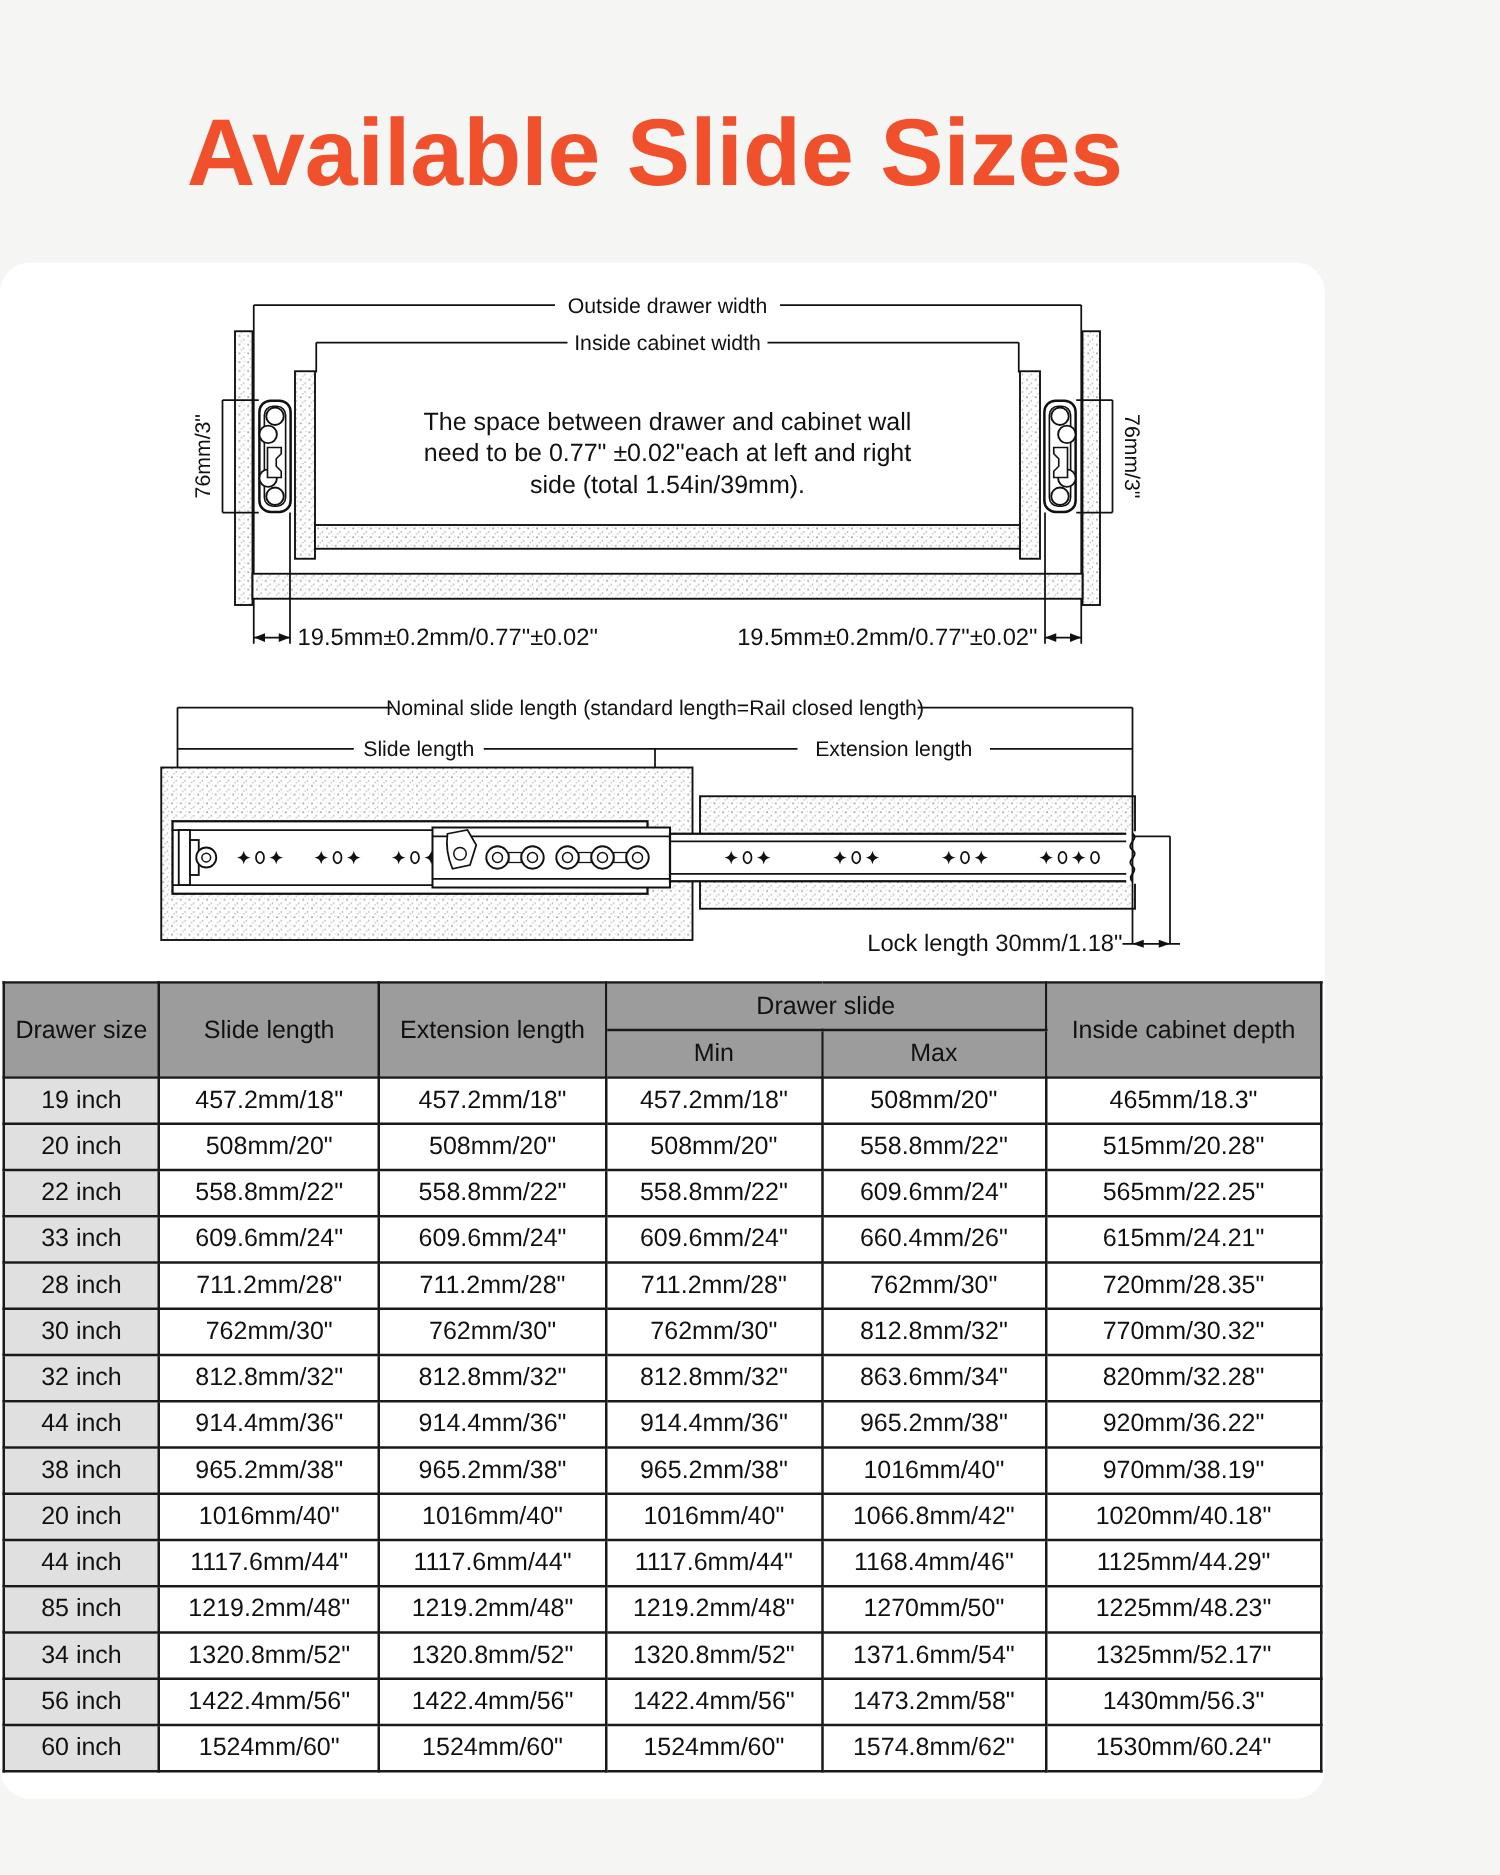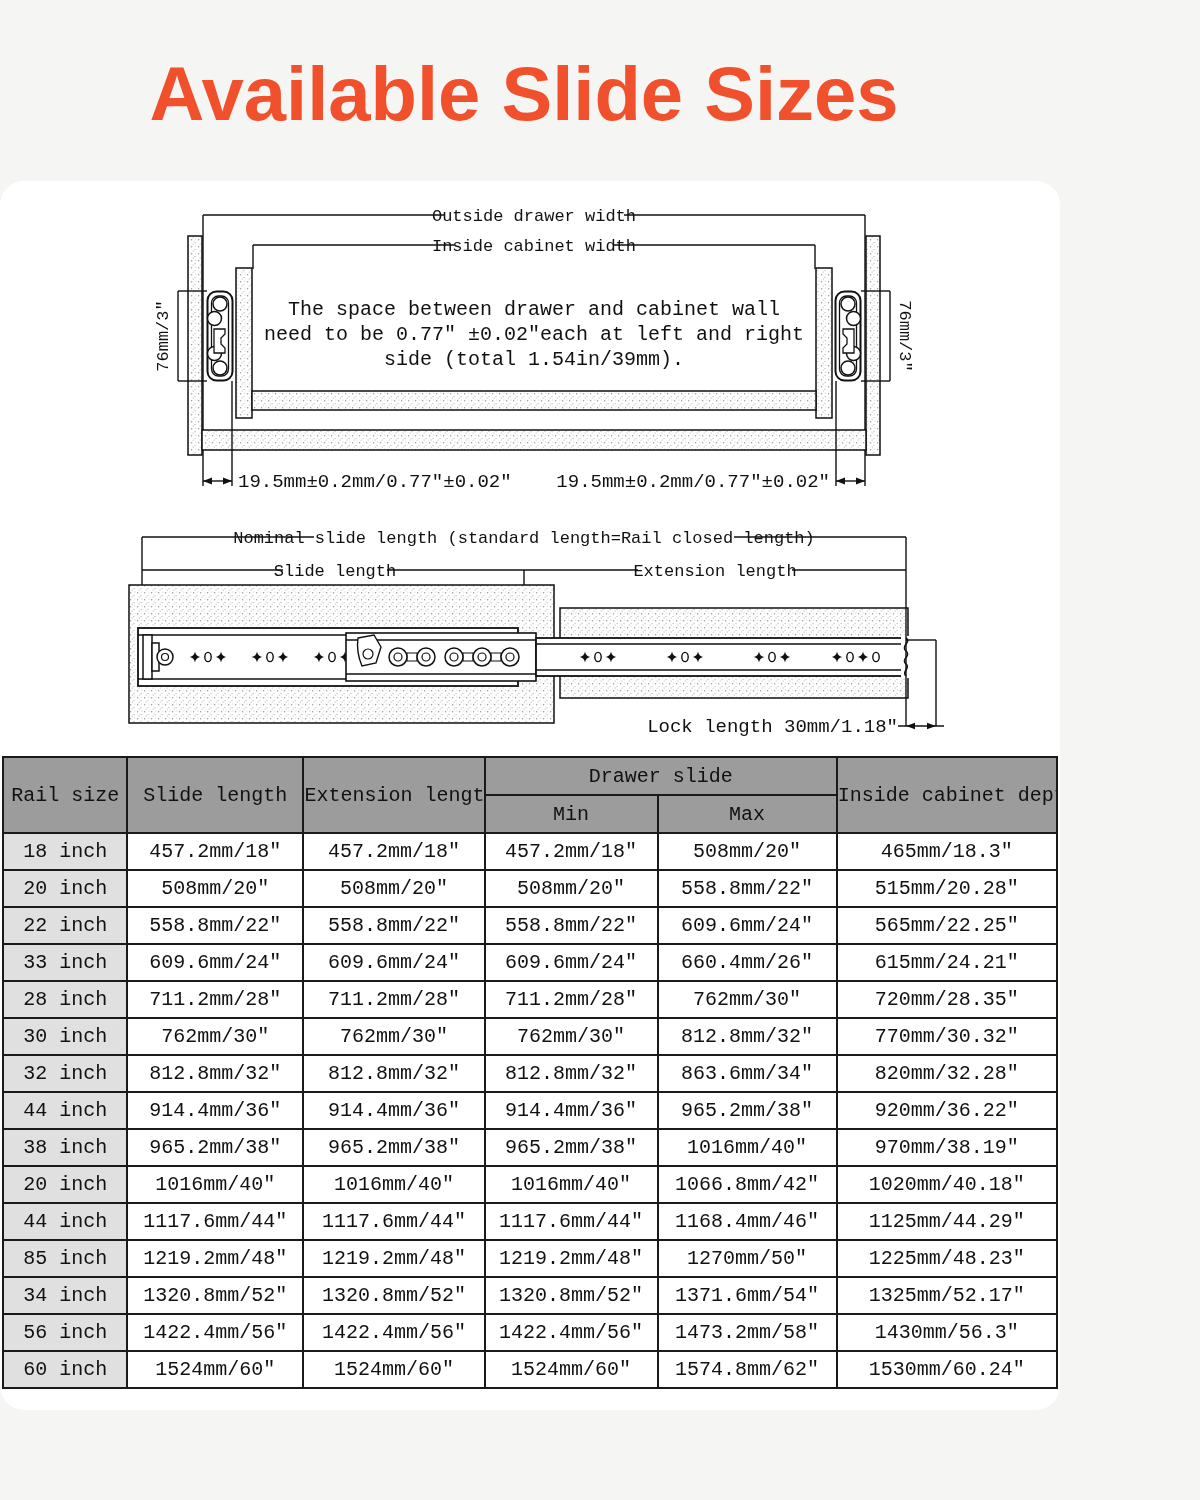--- a/index.html
+++ b/index.html
@@ -3,30 +3,30 @@
 <meta charset="utf-8">
 <style>
   html,body{margin:0;padding:0;}
   body{
     width:1200px;height:1500px;
     background:#F5F5F4;
     font-family:"Liberation Sans","DejaVu Sans",sans-serif;
     color:#111;
     overflow:hidden;
   }
-  .page{width:1048px;height:1500px;padding-top:56px;box-sizing:border-box;}
+  .page{width:1048px;height:1500px;padding-top:85px;box-sizing:border-box;}
   h1.title{
     margin:0;text-align:center;
     font-size:76px;line-height:1;font-weight:bold;
     color:#F0512C;letter-spacing:0px;
   }
   .card{
     width:1060px;margin:49px auto 0;
     background:#FFFFFF;border-radius:24px;
-    padding:22px 0 21px;box-sizing:border-box;font-family:Liberation Mono, monospace;
+    padding:22px 0 21px;box-sizing:border-box;
   }
   .diag1{margin-left:148px;display:block;}
   .diag2{margin-left:80px;display:block;margin-top:13px;}
   svg text{fill:#111;}
   .dlab{font-size:17px;}
   .dnum{font-size:19px;}
   .note{font-size:20px;}
   .ln{stroke:#111;stroke-width:1.4;fill:none;}
   .bar{stroke:#111;stroke-width:1.5;}
   table.sizes{
@@ -240,34 +240,34 @@
       <colgroup>
         <col class="c1">
           <col class="c2">
           <col class="c3">
           <col class="c4">
           <col class="c5">
           <col class="c6">
       </colgroup>
       <thead>
         <tr>
-          <th rowspan="2">Rail size</th>
+          <th rowspan="2">Drawer size</th>
           <th rowspan="2">Slide length</th>
           <th rowspan="2">Extension length</th>
           <th colspan="2">Drawer slide</th>
           <th rowspan="2">Inside cabinet depth</th>
         </tr>
         <tr>
           <th>Min</th>
           <th>Max</th>
         </tr>
       </thead>
       <tbody>
           <tr>
-            <td class="rowhead">18 inch</td>
+            <td class="rowhead">19 inch</td>
             <td>457.2mm/18"</td>
             <td>457.2mm/18"</td>
             <td>457.2mm/18"</td>
             <td>508mm/20"</td>
             <td>465mm/18.3"</td>
           </tr>
           <tr>
             <td class="rowhead">20 inch</td>
             <td>508mm/20"</td>
             <td>508mm/20"</td>

